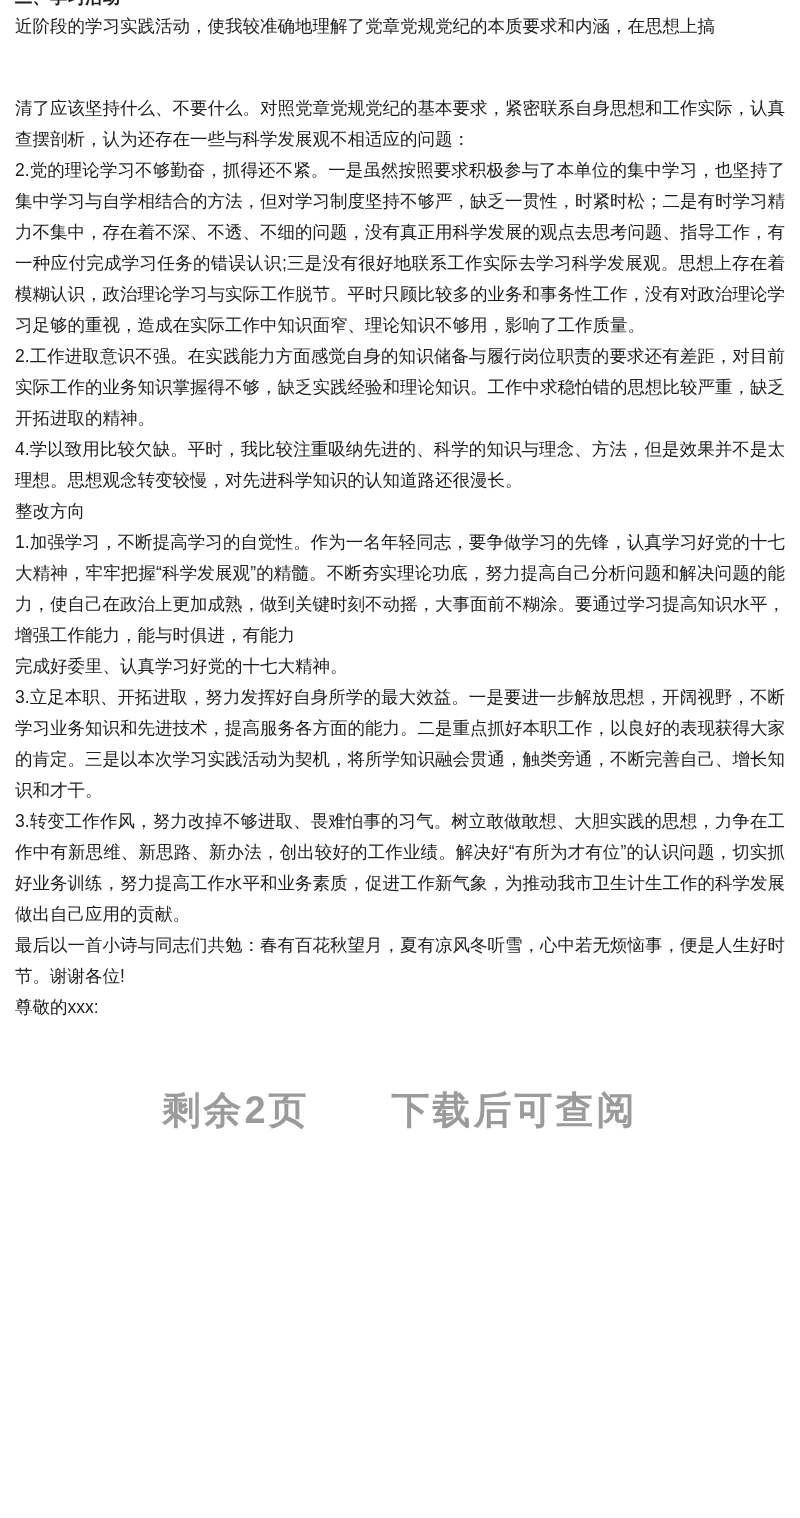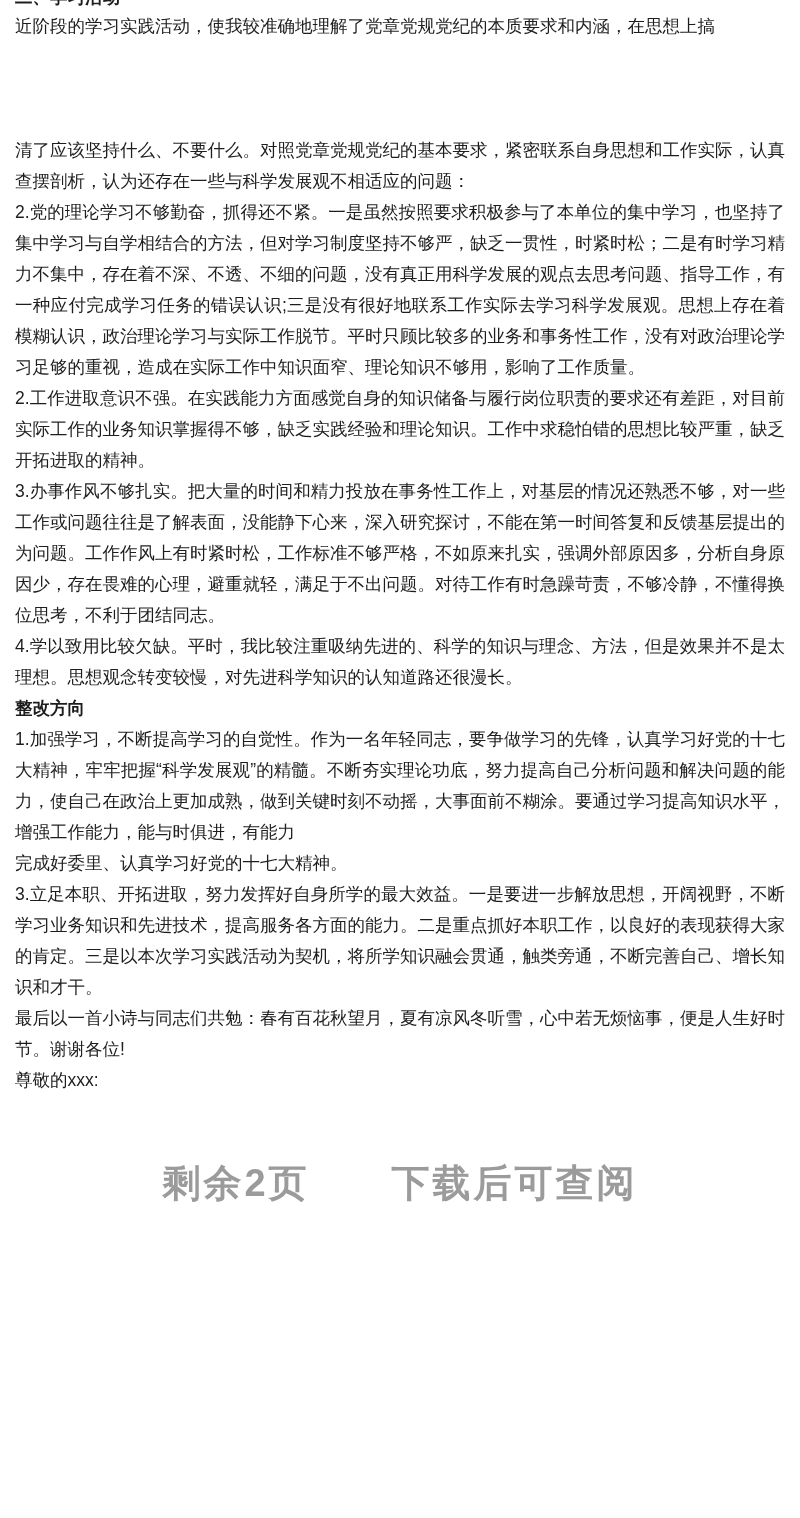--- a/index.html
+++ b/index.html
@@ -34,24 +34,24 @@
   .doc {
     padding: 0 9px;
     font-size: 17.5px;
     line-height: 31px;
     text-align: justify;
   }
   .doc p.para {
     margin: 0;
   }
   .doc p.bold {
-    font-weight: bold;
+    font-weight: normal;
   }
   .doc p.gap-before {
-    margin-top: 93px;
+    margin-top: 51px;
   }
   .footer-notice {
     margin-top: 62px;
     text-align: center;
     font-size: 38px;
     font-weight: bold;
     letter-spacing: 3px;
     color: #9b9b9b;
     font-family: "Liberation Sans", "DejaVu Sans", sans-serif;
   }
@@ -63,25 +63,25 @@
 
   <div class="clipped-heading">
     <span>二、学习活动</span>
   </div>
 
   <div class="doc">
       <p class="para">近阶段的学习实践活动，使我较准确地理解了党章党规党纪的本质要求和内涵，在思想上搞</p>
       <p class="para gap-before">清了应该坚持什么、不要什么。对照党章党规党纪的基本要求，紧密联系自身思想和工作实际，认真查摆剖析，认为还存在一些与科学发展观不相适应的问题：</p>
       <p class="para">2.党的理论学习不够勤奋，抓得还不紧。一是虽然按照要求积极参与了本单位的集中学习，也坚持了集中学习与自学相结合的方法，但对学习制度坚持不够严，缺乏一贯性，时紧时松；二是有时学习精力不集中，存在着不深、不透、不细的问题，没有真正用科学发展的观点去思考问题、指导工作，有一种应付完成学习任务的错误认识;三是没有很好地联系工作实际去学习科学发展观。思想上存在着模糊认识，政治理论学习与实际工作脱节。平时只顾比较多的业务和事务性工作，没有对政治理论学习足够的重视，造成在实际工作中知识面窄、理论知识不够用，影响了工作质量。</p>
       <p class="para">2.工作进取意识不强。在实践能力方面感觉自身的知识储备与履行岗位职责的要求还有差距，对目前实际工作的业务知识掌握得不够，缺乏实践经验和理论知识。工作中求稳怕错的思想比较严重，缺乏开拓进取的精神。</p>
-      <p class="para">3.办事作风不够扎实。把大量的时间和精力投放在事务性工作上，对基层的情况还熟悉不够，对一些工作或问题往往是了解表面，没能静下心来，深入研究探讨，不能在第一时间答复和反馈基层提出的为问题。工作作风上有时紧时松，工作标准不够严格，不如原来扎实，强调外部原因多，分析自身原因少，存在畏难的心理，避重就轻，满足于不出问题。对待工作有时急躁苛责，不够冷静，不懂得换位思考，不利于团结同志。</p>
       <p class="para">4.学以致用比较欠缺。平时，我比较注重吸纳先进的、科学的知识与理念、方法，但是效果并不是太理想。思想观念转变较慢，对先进科学知识的认知道路还很漫长。</p>
       <p class="para bold">整改方向</p>
       <p class="para">1.加强学习，不断提高学习的自觉性。作为一名年轻同志，要争做学习的先锋，认真学习好党的十七大精神，牢牢把握“科学发展观”的精髓。不断夯实理论功底，努力提高自己分析问题和解决问题的能力，使自己在政治上更加成熟，做到关键时刻不动摇，大事面前不糊涂。要通过学习提高知识水平，增强工作能力，能与时俱进，有能力</p>
       <p class="para">完成好委里、认真学习好党的十七大精神。</p>
       <p class="para">3.立足本职、开拓进取，努力发挥好自身所学的最大效益。一是要进一步解放思想，开阔视野，不断学习业务知识和先进技术，提高服务各方面的能力。二是重点抓好本职工作，以良好的表现获得大家的肯定。三是以本次学习实践活动为契机，将所学知识融会贯通，触类旁通，不断完善自己、增长知识和才干。</p>
+      <p class="para">3.转变工作作风，努力改掉不够进取、畏难怕事的习气。树立敢做敢想、大胆实践的思想，力争在工作中有新思维、新思路、新办法，创出较好的工作业绩。解决好“有所为才有位”的认识问题，切实抓好业务训练，努力提高工作水平和业务素质，促进工作新气象，为推动我市卫生计生工作的科学发展做出自己应用的贡献。</p>
       <p class="para">最后以一首小诗与同志们共勉：春有百花秋望月，夏有凉风冬听雪，心中若无烦恼事，便是人生好时节。谢谢各位!</p>
       <p class="para">尊敬的xxx:</p>
     </div>
 
   <div class="footer-notice">剩余2页　　下载后可查阅</div>
 
 </div>
 
 </body></html>

